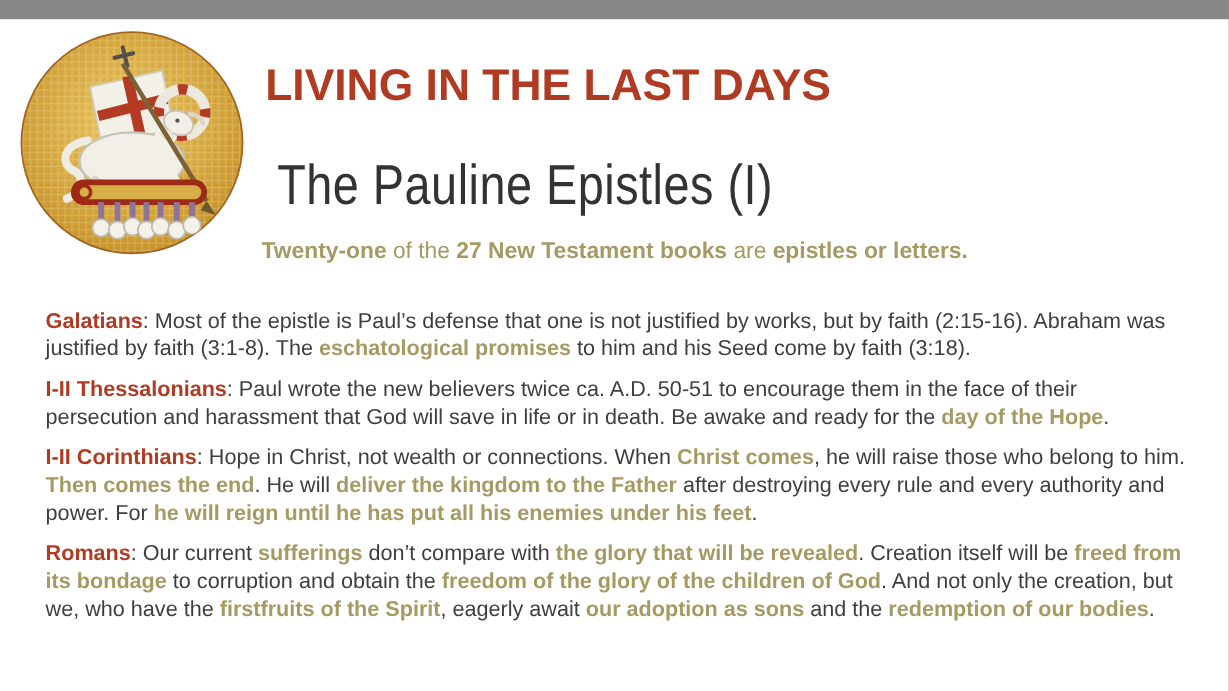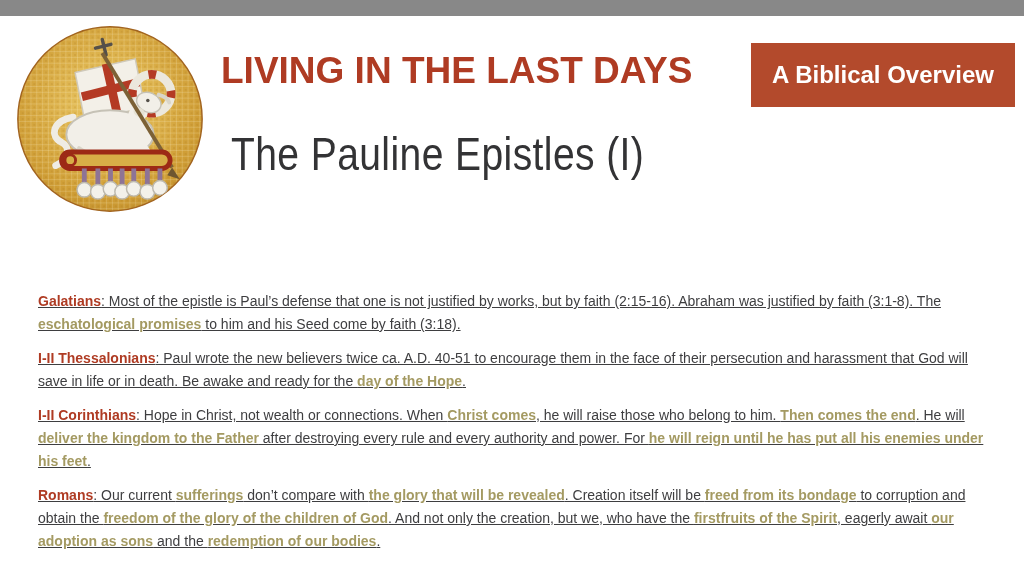--- a/index.html
+++ b/index.html
@@ -40,22 +40,22 @@
     font-size:47px;font-weight:400;color:#333335;
     transform:scaleX(0.83);transform-origin:left top;
     white-space:nowrap;letter-spacing:0.5px;
   }
   .intro{
     position:absolute;left:218px;top:181px;
     font-size:19px;line-height:25px;
   }
   .intro-line{white-space:nowrap;}
   .paragraphs{
-    position:absolute;left:38px;top:274px;width:952px;
-    font-size:14px;line-height:23px;text-decoration:underline;
+    position:absolute;left:38px;top:240px;width:952px;
+    font-size:18px;line-height:23px;
   }
   .para{margin-bottom:11px;}
   .seg-normal{color:var(--dark);}
   .seg-bold{color:var(--dark);font-weight:700;}
   .seg-book{color:var(--accent-red);font-weight:700;}
   .seg-red-bold{color:var(--six-red);font-weight:700;}
   .seg-gold{color:var(--gold);}
   .seg-gold-bold{color:var(--gold);font-weight:700;}
 </style>
 </head>
@@ -128,29 +128,27 @@
           <circle cx="124.5" cy="172" r="7.5"></circle>
           <circle cx="138.5" cy="175" r="7.5"></circle>
           <circle cx="151.5" cy="171" r="7.5"></circle>
         </g>
       </g>
     </g>
   </svg>
 
   <div class="main-title">LIVING IN THE LAST DAYS</div>
 
-  <div class="badge">
-    <span class="badge-label">A Biblical Overview</span>
-  </div>
 
   <div class="subtitle">The Pauline Epistles (I)</div>
 
   <div class="intro">
+    <div class="intro-line"><span class="seg-gold-bold">Twenty-one</span><span class="seg-gold"> of the </span><span class="seg-gold-bold">27 New Testament books</span><span class="seg-gold"> are </span><span class="seg-gold-bold">epistles or letters.</span></div>
   </div>
 
   <div class="paragraphs">
     <div class="para"><span class="seg-book">Galatians</span><span class="seg-normal">: Most of the epistle is Paul’s defense that one is not justified by works, but by faith (2:15-16). Abraham was justified by faith (3:1-8). The </span><span class="seg-gold-bold">eschatological promises</span><span class="seg-normal"> to him and his Seed come by faith (3:18).</span></div>
-    <div class="para"><span class="seg-book">I-II Thessalonians</span><span class="seg-normal">: Paul wrote the new believers twice ca. A.D. 40-51 to encourage them in the face of their persecution and harassment that God will save in life or in death. Be awake and ready for the </span><span class="seg-gold-bold">day of the Hope</span><span class="seg-normal">.</span></div>
+    <div class="para"><span class="seg-book">I-II Thessalonians</span><span class="seg-normal">: Paul wrote the new believers twice ca. A.D. 50-51 to encourage them in the face of their persecution and harassment that God will save in life or in death. Be awake and ready for the </span><span class="seg-gold-bold">day of the Hope</span><span class="seg-normal">.</span></div>
     <div class="para"><span class="seg-book">I-II Corinthians</span><span class="seg-normal">: Hope in Christ, not wealth or connections. When </span><span class="seg-gold-bold">Christ comes</span><span class="seg-normal">, he will raise those who belong to him. </span><span class="seg-gold-bold">Then comes the end</span><span class="seg-normal">. He will </span><span class="seg-gold-bold">deliver the kingdom to the Father</span><span class="seg-normal"> after destroying every rule and every authority and power.  For </span><span class="seg-gold-bold">he will reign until he has put all his enemies under his feet</span><span class="seg-normal">.</span></div>
     <div class="para"><span class="seg-book">Romans</span><span class="seg-normal">: Our current </span><span class="seg-gold-bold">sufferings</span><span class="seg-normal"> don’t compare with </span><span class="seg-gold-bold">the glory that will be revealed</span><span class="seg-normal">. Creation itself will be </span><span class="seg-gold-bold">freed from its bondage</span><span class="seg-normal"> to corruption and obtain the </span><span class="seg-gold-bold">freedom of the glory of the children of God</span><span class="seg-normal">. And not only the creation, but we, who have the </span><span class="seg-gold-bold">firstfruits of the Spirit</span><span class="seg-normal">, eagerly await </span><span class="seg-gold-bold">our adoption as sons</span><span class="seg-normal"> and the </span><span class="seg-gold-bold">redemption of our bodies</span><span class="seg-normal">.</span></div>
   </div>
 
 </div>
 
 </body></html>

